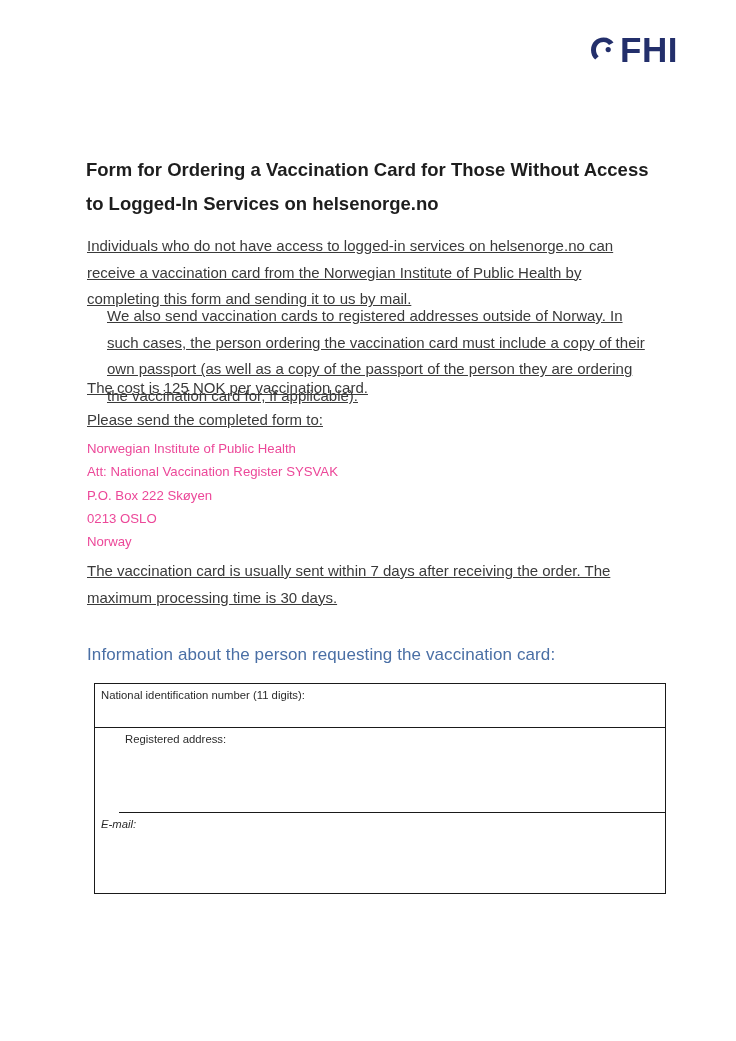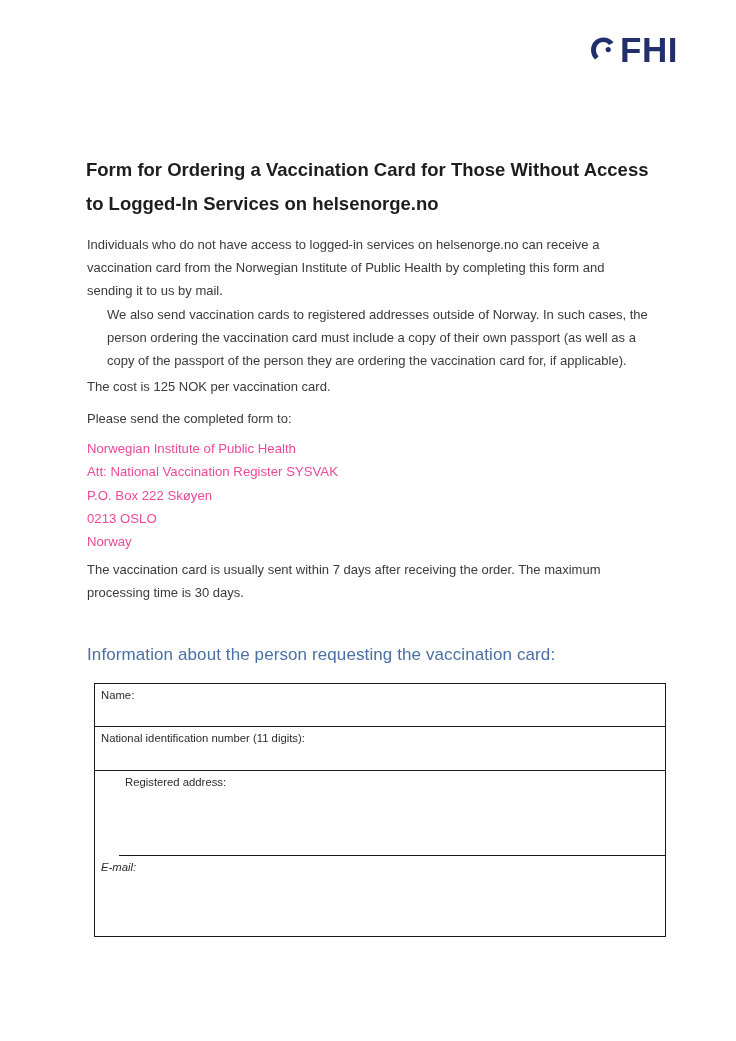--- a/index.html
+++ b/index.html
@@ -57,23 +57,24 @@
     line-height: 1.85;
     color: #1d1d1d;
     margin-top: 28px;
   }
 
   
   .body-block {
     position: absolute;
     left: 87px;
     width: 546px;
-    font-size: 13px;
+    font-size: 15px;
     line-height: 1.78;
     color: #3a3a3a;
+    text-decoration: underline;
   }
   #para1 { top: 233px; }
   #para2 { top: 303px; margin-left: 20px; }
   #para3 { top: 375px; }
   #para4 { top: 407px; }
 
   .address-block {
     position: absolute;
     left: 87px;
     top: 437px;
@@ -150,23 +151,20 @@
     <div>P.O. Box 222 Skøyen</div>
     <div>0213 OSLO</div>
     <div>Norway</div>
   </div>
 
   <div class="body-block" id="para5">The vaccination card is usually sent within 7 days after receiving the order. The maximum processing time is 30 days.</div>
 
   <div class="section-heading">Information about the person requesting the vaccination card:</div>
 
   <div class="form-table">
-    <div class="form-row h-small">
-      <span class="field-label">Name:</span>
-    </div>
     <div class="form-row h-med">
       <span class="field-label">National identification number (11 digits):</span>
     </div>
     <div class="form-row h-large">
       <span class="field-label">Registered address:</span>
     </div>
     <div class="form-row h-xlarge">
       <span class="field-label">E-mail:</span>
     </div>
   </div>

